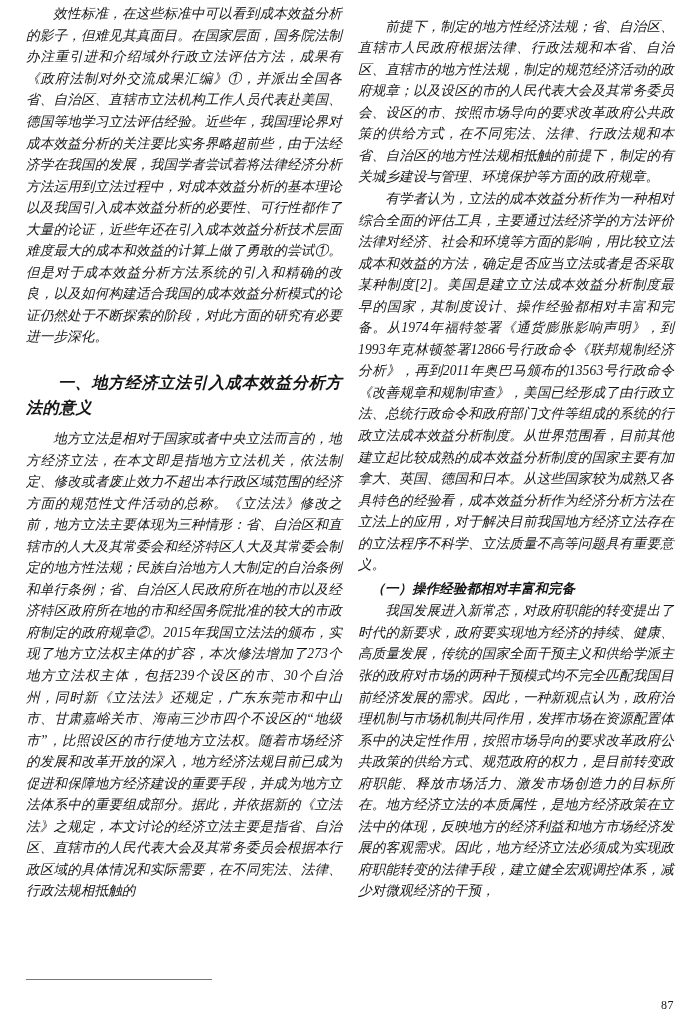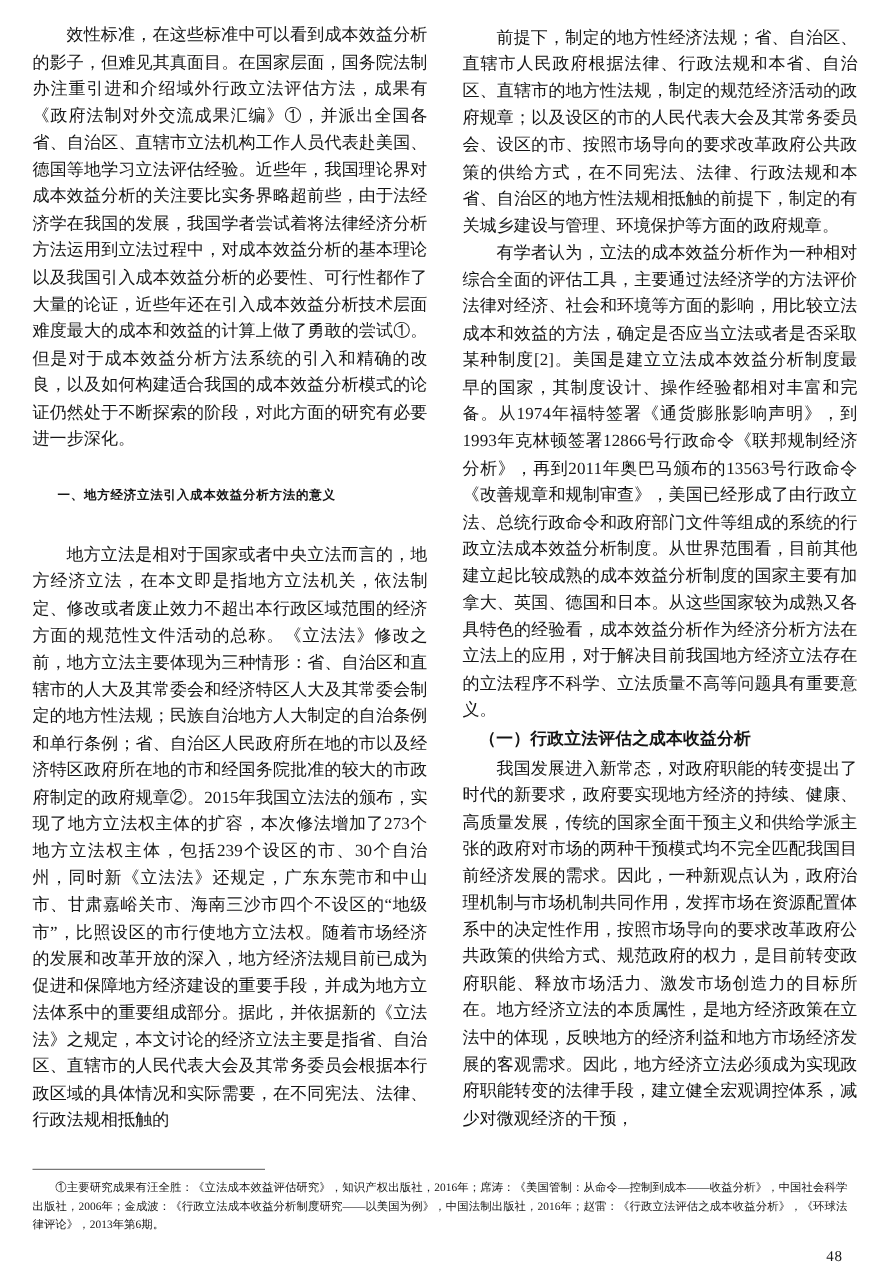--- a/index.html
+++ b/index.html
@@ -20,44 +20,45 @@
     position: relative;
     width: 700px;
     height: 1021px;
     box-sizing: border-box;
     padding: 22px 26px 0 26px;
   }
 
   .columns {
     display: flex;
     flex-direction: row;
-    gap: 28px;
+    gap: 16px;
     height: 880px;
-    align-items: center;
+    align-items: flex-end;
+    font-style: italic;
   }
 
   .col {
     width: 316px;
     flex: 0 0 316px;
   }
 
   p.body-text {
     margin: 0;
     font-size: 13.6px;
     line-height: 21.55px;
     text-align: justify;
     text-justify: inter-character;
     text-indent: 2em;
     letter-spacing: 0.1px;
     font-family: "Liberation Serif", "DejaVu Serif", serif;
   }
 
   h2.section-heading {
-    margin: 22px 0 24px 0;
-    font-size: 10px;
+    margin: 22px 0 8px 0;
+    font-size: 16px;
     line-height: 25px;
     font-weight: bold;
     text-indent: 2em;
     text-align: justify;
     letter-spacing: 0.6px;
     font-family: "DejaVu Sans", "Liberation Sans", sans-serif;
   }
 
   h3.sub-heading {
     margin: 2px 0 1px 0;
@@ -115,27 +116,26 @@
       <h2 class="section-heading">一、地方经济立法引入成本效益分析方法的意义</h2>
 
       <p class="body-text">地方立法是相对于国家或者中央立法而言的，地方经济立法，在本文即是指地方立法机关，依法制定、修改或者废止效力不超出本行政区域范围的经济方面的规范性文件活动的总称。《立法法》修改之前，地方立法主要体现为三种情形：省、自治区和直辖市的人大及其常委会和经济特区人大及其常委会制定的地方性法规；民族自治地方人大制定的自治条例和单行条例；省、自治区人民政府所在地的市以及经济特区政府所在地的市和经国务院批准的较大的市政府制定的政府规章②。2015年我国立法法的颁布，实现了地方立法权主体的扩容，本次修法增加了273个地方立法权主体，包括239个设区的市、30个自治州，同时新《立法法》还规定，广东东莞市和中山市、甘肃嘉峪关市、海南三沙市四个不设区的“地级市”，比照设区的市行使地方立法权。随着市场经济的发展和改革开放的深入，地方经济法规目前已成为促进和保障地方经济建设的重要手段，并成为地方立法体系中的重要组成部分。据此，并依据新的《立法法》之规定，本文讨论的经济立法主要是指省、自治区、直辖市的人民代表大会及其常务委员会根据本行政区域的具体情况和实际需要，在不同宪法、法律、行政法规相抵触的</p>
     </div>
 
     <div class="col">
       <p class="body-text">前提下，制定的地方性经济法规；省、自治区、直辖市人民政府根据法律、行政法规和本省、自治区、直辖市的地方性法规，制定的规范经济活动的政府规章；以及设区的市的人民代表大会及其常务委员会、设区的市、按照市场导向的要求改革政府公共政策的供给方式，在不同宪法、法律、行政法规和本省、自治区的地方性法规相抵触的前提下，制定的有关城乡建设与管理、环境保护等方面的政府规章。</p>
 
       <p class="body-text">有学者认为，立法的成本效益分析作为一种相对综合全面的评估工具，主要通过法经济学的方法评价法律对经济、社会和环境等方面的影响，用比较立法成本和效益的方法，确定是否应当立法或者是否采取某种制度[2]。美国是建立立法成本效益分析制度最早的国家，其制度设计、操作经验都相对丰富和完备。从1974年福特签署《通货膨胀影响声明》，到1993年克林顿签署12866号行政命令《联邦规制经济分析》，再到2011年奥巴马颁布的13563号行政命令《改善规章和规制审查》，美国已经形成了由行政立法、总统行政命令和政府部门文件等组成的系统的行政立法成本效益分析制度。从世界范围看，目前其他建立起比较成熟的成本效益分析制度的国家主要有加拿大、英国、德国和日本。从这些国家较为成熟又各具特色的经验看，成本效益分析作为经济分析方法在立法上的应用，对于解决目前我国地方经济立法存在的立法程序不科学、立法质量不高等问题具有重要意义。</p>
 
-      <h3 class="sub-heading">（一）行政立法评估之成本收益分析</h3>
+      <h3 class="sub-heading">（一）操作经验都相对丰富和完备</h3>
 
       <p class="body-text">我国发展进入新常态，对政府职能的转变提出了时代的新要求，政府要实现地方经济的持续、健康、高质量发展，传统的国家全面干预主义和供给学派主张的政府对市场的两种干预模式均不完全匹配我国目前经济发展的需求。因此，一种新观点认为，政府治理机制与市场机制共同作用，发挥市场在资源配置体系中的决定性作用，按照市场导向的要求改革政府公共政策的供给方式、规范政府的权力，是目前转变政府职能、释放市场活力、激发市场创造力的目标所在。地方经济立法的本质属性，是地方经济政策在立法中的体现，反映地方的经济利益和地方市场经济发展的客观需求。因此，地方经济立法必须成为实现政府职能转变的法律手段，建立健全宏观调控体系，减少对微观经济的干预，</p>
     </div>
 
   </div>
 
   <div class="footnotes">
     <div class="footnote-rule"></div>
-    <p class="footnote">①主要研究成果有汪全胜：《立法成本效益评估研究》，知识产权出版社，2016年；席涛：《美国管制：从命令—控制到成本——收益分析》，中国社会科学出版社，2006年；金成波：《行政立法成本收益分析制度研究——以美国为例》，中国法制出版社，2016年；赵雷：《行政立法评估之成本收益分析》，《环球法律评论》，2013年第6期。</p>
   </div>
 
-  <div class="page-number">48</div>
+  <div class="page-number">87</div>
 
 </div>
 
 </body></html>

